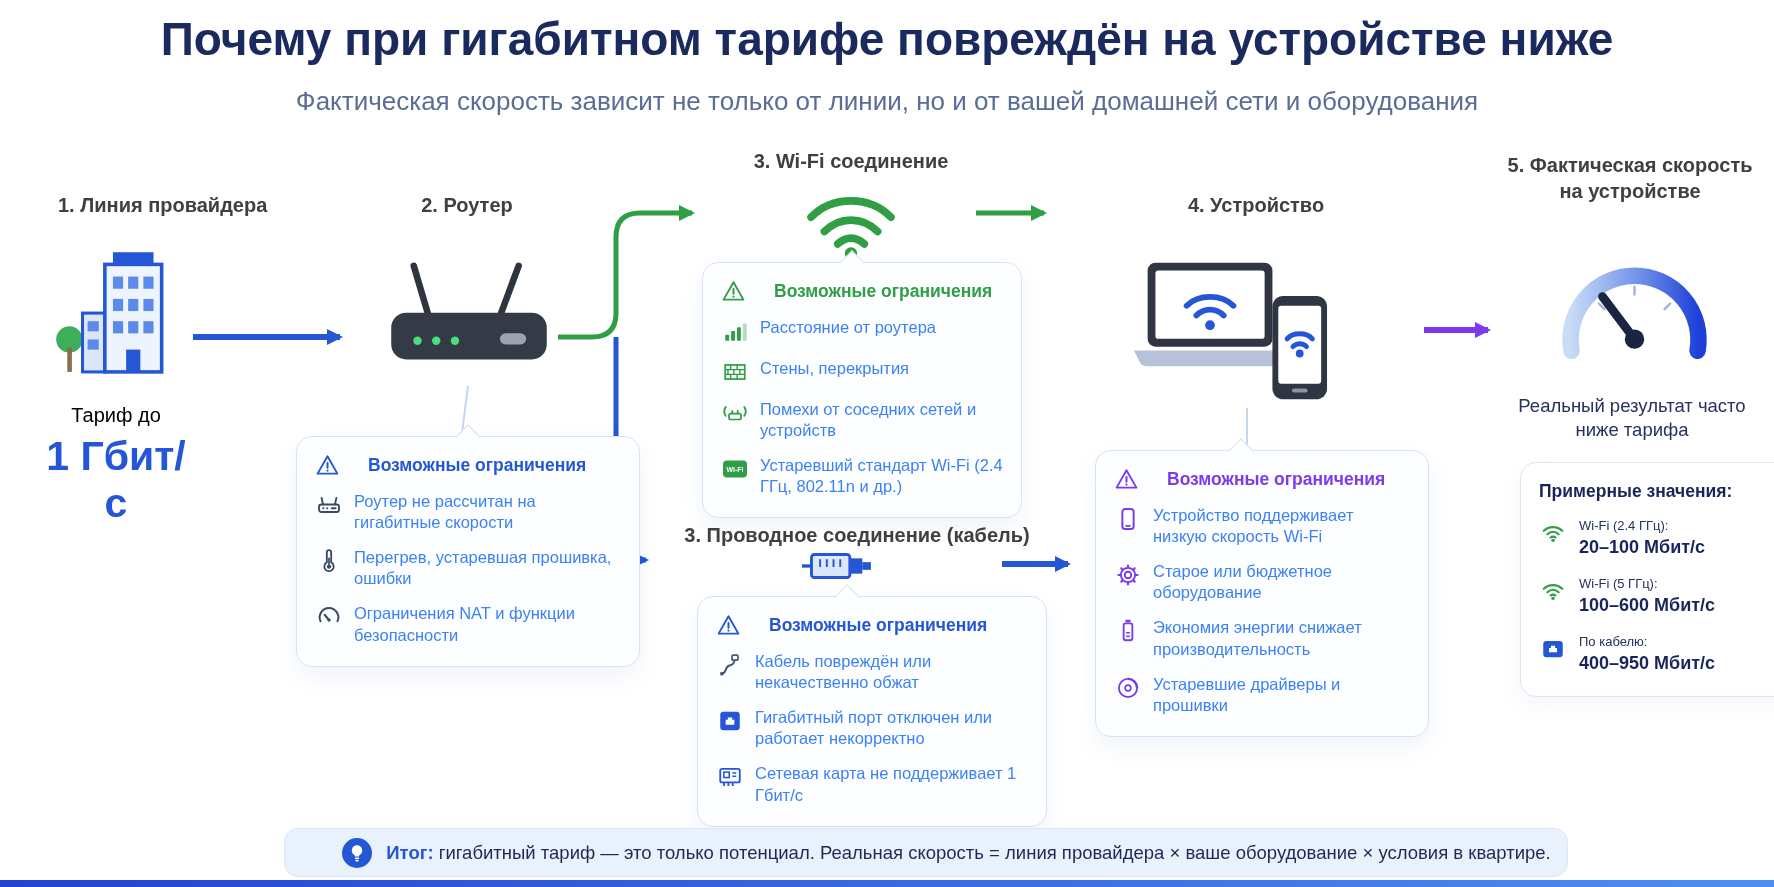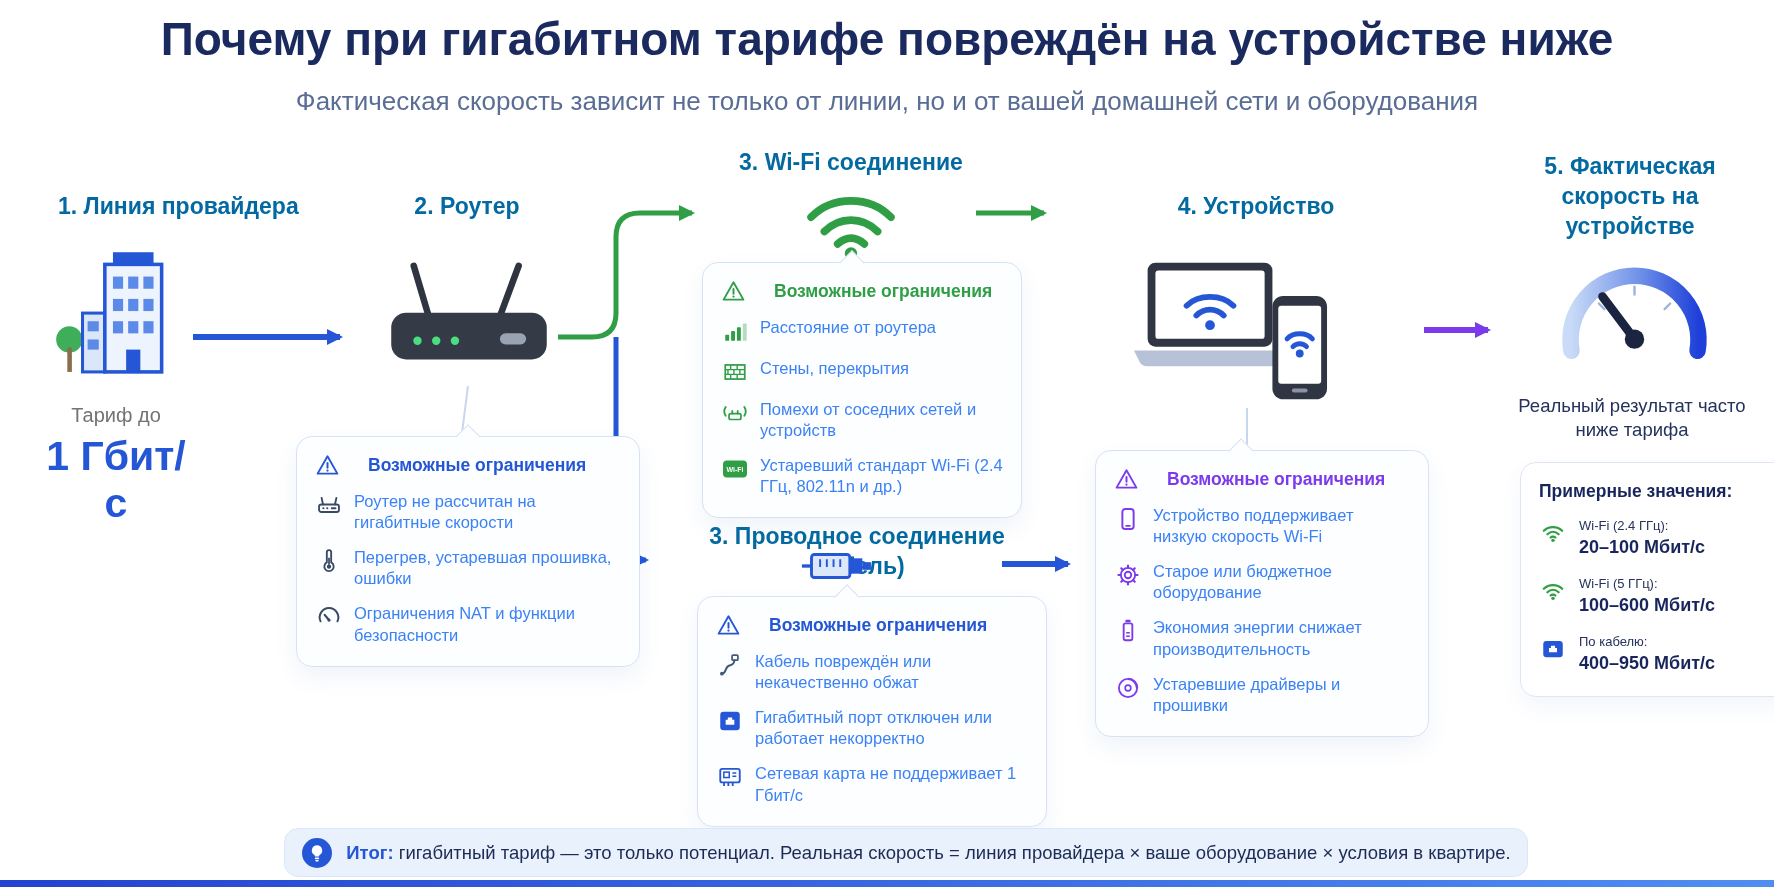--- a/index.html
+++ b/index.html
@@ -1,48 +1,48 @@
 <!DOCTYPE html>
 <html lang="ru"><head>
 <meta charset="utf-8">
 <style>
   html,body{margin:0;padding:0;background:#fff;}
   .canvas{position:relative;width:1774px;height:887px;background:#ffffff;overflow:hidden;
           font-family:"Liberation Sans",sans-serif;color:#17255c;}
   .abs{position:absolute;}
   .title{left:0;top:12px;width:100%;text-align:center;font-size:46px;font-weight:bold;color:#1a2a5e;}
   .subtitle{left:0;top:86px;width:100%;text-align:center;font-size:26px;color:#5a6d94;}
-  .stage-label{font-size:23px;font-weight:bold;color:#0369a1;line-height:1.3;}
+  .stage-label{font-size:20px;font-weight:bold;color:#404040;line-height:1.3;}
   .center{text-align:center;}
   .overlay{left:0;top:0;pointer-events:none;}
   .callout{position:absolute;background:#fdfeff;border:1.6px solid #d7e3f4;border-radius:16px;
            padding:16px 18px 6px;box-shadow:0 10px 22px rgba(60,100,180,.08);}
   .pointer{position:absolute;top:-9.5px;width:17px;height:17px;background:#fdfeff;
            border-left:1.6px solid #d7e3f4;border-top:1.6px solid #d7e3f4;transform:rotate(45deg);}
   .chead{display:flex;align-items:center;gap:28px;font-weight:bold;font-size:17.5px;margin-bottom:13px;}
   .blue-h{color:#2456d6;} .green-h{color:#2f9e44;} .purple-h{color:#7c3aed;}
   .item{display:flex;gap:12px;margin-bottom:14px;font-size:16.5px;line-height:1.28;color:#3b82f6;}
   .item .ic{flex:0 0 27px;display:flex;justify-content:center;padding-top:1px;}
   .ic svg{width:26px;height:26px;}
   .wic{width:25px;height:25px;flex:0 0 25px;}
   .ink{color:#3a4a63;} .grn{color:#2f9e44;} .blu{color:#2456d6;} .pur{color:#7c3aed;} .gray{color:#44597a;}
   .tariff-wrap{left:36px;top:404px;width:160px;text-align:center;}
-  .tariff-prefix{font-size:20px;color:#737373;}
+  .tariff-prefix{font-size:20px;color:#000000;}
   .tariff-value{font-size:41px;font-weight:bold;color:#2456d6;margin-top:6px;}
   .caption{left:1510px;top:394px;width:244px;text-align:center;font-size:18.5px;color:#24325c;line-height:1.3;}
   .values-box{left:1520px;top:462px;width:246px;background:#ffffff;border:1.6px solid #dde6f2;
               border-radius:16px;padding:18px;box-shadow:0 10px 22px rgba(60,100,180,.06);}
   .vtitle{font-size:17.5px;font-weight:bold;color:#17255c;margin-bottom:16px;}
   .vrow{display:flex;gap:12px;margin-bottom:18px;}
   .vrow .ic{flex:0 0 28px;display:flex;justify-content:center;padding-top:2px;}
   .vname{font-size:13px;color:#24325c;margin-bottom:4px;}
   .vrange{font-size:18px;font-weight:bold;color:#17255c;}
   .footer{left:284px;top:828px;width:1242px;height:47px;background:#e9f1fc;border:1px solid #dbe7f8;
           border-radius:14px;display:flex;align-items:center;justify-content:center;gap:13px;
-          font-size:18.5px;color:#1c2b55;}
+          font-size:18.5px;color:#1c2b55;padding-left:40px;}
   .footer .lbl{font-weight:bold;color:#2456d6;}
   .bottom-strip{left:0;bottom:0;width:100%;height:7px;background:linear-gradient(90deg,#2443cf,#4f8ef0);}
 </style>
 </head>
 <body>
 
 <div class="canvas">
 
   <svg class="abs overlay" width="1774" height="887">
     <defs>

